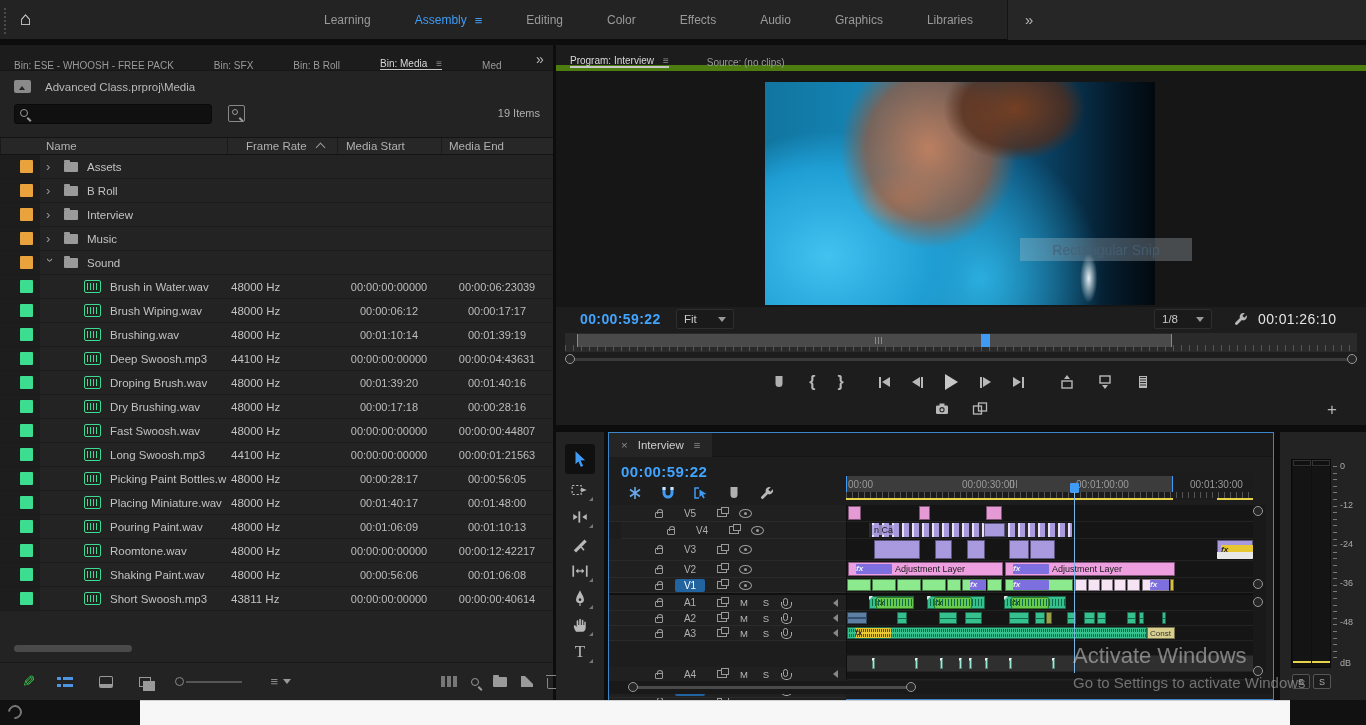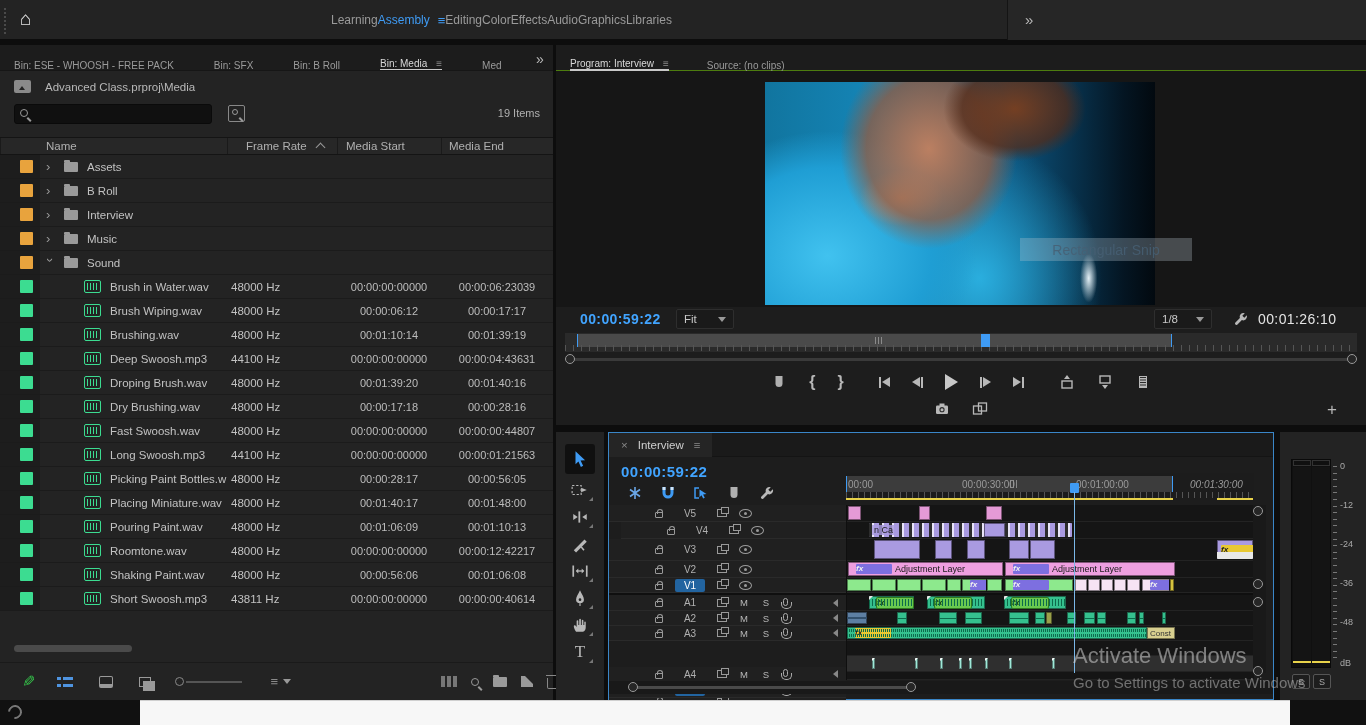--- a/index.html
+++ b/index.html
@@ -5,21 +5,21 @@
   *{margin:0;padding:0;box-sizing:border-box}
   html,body{width:1366px;height:725px;overflow:hidden}
   body{background:#0d0d0d;font-family:"Liberation Sans",sans-serif;color:#c8c8c8;position:relative;font-size:12px}
   .abs{position:absolute}
   section{position:absolute}
 
   
   #topbar{left:0;top:0;width:1366px;height:40px;background:#232323;border-bottom:1px solid #0d0d0d}
   #grip{position:absolute;left:4px;top:8px;width:3px;height:26px;border-left:2px dotted #4a4a4a}
   #home{position:absolute;left:20px;top:8px;font-size:19px;color:#e0e0e0}
-  #ws-tabs{position:absolute;left:331px;top:0;height:40px;display:flex;align-items:center;}
+  #ws-tabs{position:absolute;left:324px;top:0;height:40px;display:flex;align-items:center;gap:44px}
   .ws-tab{color:#9a9a9a;font-size:12px;white-space:nowrap;display:flex;gap:8px;align-items:center;cursor:default}
   .ws-tab.active{color:#3f9bf4}
   .ws-menu{color:#3f9bf4;font-size:13px}
   #ws-overflow{position:absolute;left:1025px;top:11px;color:#b8b8b8;font-size:15px}
   #topbar-right{position:absolute;left:1007px;top:0;width:359px;height:40px;background:#262626;border-left:1px solid #141414}
 
   
   #project{left:0;top:45px;width:553px;height:655px;background:#232323}
   .p-tabs{position:absolute;left:0;top:0;width:553px;height:26px;background:#1c1c1c;display:flex;align-items:center;padding-left:14px;gap:40px;overflow:hidden;border-bottom:1px solid #161616}
   .p-tab{color:#9a9a9a;font-size:10px;white-space:nowrap;height:26px;display:flex;align-items:flex-end;gap:9px;position:relative}
@@ -72,21 +72,21 @@
   .i-sort{color:#8a8a8a;font-size:13px;letter-spacing:-1px}
   .caret{width:0;height:0;border:4px solid transparent;border-top:5px solid #999;display:inline-block;margin-left:6px;margin-top:4px}
   .i-cols{width:16px;height:11px;background:linear-gradient(90deg,#777 0 4px,transparent 4px 6px,#777 6px 10px,transparent 10px 12px,#777 12px 16px)}
   .i-trash{width:11px;height:11px;border:1px solid #888;border-top:none;border-radius:0 0 2px 2px;position:relative;margin-top:3px}
   .i-trash::before{content:"";position:absolute;left:-2px;top:-3px;width:13px;height:1.5px;background:#888}
   .i-newitem{width:12px;height:11px;background:#9a9a9a;position:relative}
   .i-newitem::after{content:"";position:absolute;right:0;top:0;border:4px solid #232323;border-left-color:transparent;border-bottom-color:transparent}
 
   
   #program{left:556px;top:45px;width:810px;height:380px;background:#1d1d1d}
-  .v-tabs{position:absolute;left:0;top:0;width:810px;height:26px;background:#1c1c1c;display:flex;align-items:center;padding-left:14px;gap:38px;border-bottom:1px solid #4d7c0f}
+  .v-tabs{position:absolute;left:0;top:0;width:810px;height:26px;background:#1c1c1c;display:flex;align-items:center;padding-left:14px;gap:38px;border-bottom:6px solid #4d7c0f}
   #viewer{position:absolute;left:0;top:26px;width:810px;height:236px;background:#161616}
   #video{position:absolute;left:209px;top:11px;width:390px;height:223px;background:
     radial-gradient(95px 70px at 64% 12%, rgba(122,62,30,.95), rgba(84,44,26,.75) 55%, rgba(40,25,20,0) 75%),
     radial-gradient(120px 135px at 42% 30%, rgba(196,128,94,.95), rgba(150,90,62,.75) 52%, rgba(100,60,45,0) 74%),
     radial-gradient(60px 40px at 35% 52%, rgba(230,170,130,.7), rgba(230,170,130,0) 70%),
     radial-gradient(12px 34px at 83% 88%, rgba(240,250,255,.95), rgba(240,250,255,0) 72%),
     radial-gradient(190px 160px at 16% 78%, #41c2ef, #1f9ed4 55%, rgba(31,158,212,0) 78%),
     radial-gradient(170px 190px at 55% 88%, #2aaede, rgba(42,174,222,0) 72%),
     linear-gradient(90deg,#11759f 0%,#1586b8 30%,#0d5e8c 58%,#083450 78%,#041522 92%,#02090f 100%)}
   #snip{position:absolute;left:464px;top:193px;width:172px;height:23px;background:rgba(185,198,210,.30);display:flex;align-items:center;justify-content:center;font-size:14px;color:rgba(70,95,115,.85);z-index:9}
@@ -802,21 +802,21 @@
     <svg class="ic16">
         <use href="#s-wrench"></use>
       </svg>
   </div>
   <div id="tl-ruler">
     <div id="tl-band" style="left: 0px; width: 327px;"></div>
     <div id="tl-labels">
         <span class="rlabel" style="left: 2px;">00:00</span>
         <span class="rlabel" style="left: 116px;">00:00:30:00</span>
         <span class="rlabel" style="left: 230px;">00:01:00:00</span>
-        <span class="rlabel" style="left: 344px; font-style: italic;">00:01:30:00</span>
+        <span class="rlabel" style="left: 344px;">00:01:30:00</span>
       </div>
     <div id="tl-ticks"></div>
     <div id="tl-render">
         <div class="renderbar" style="left: 0px; width: 327px;"></div>
         <div class="renderbar" style="left: 371px; width: 36px;"></div>
       </div>
   </div>
   <div id="tl-headers">
       <div class="thead-row" style="height: 17px;">
         <span class="i-lock"></span>

